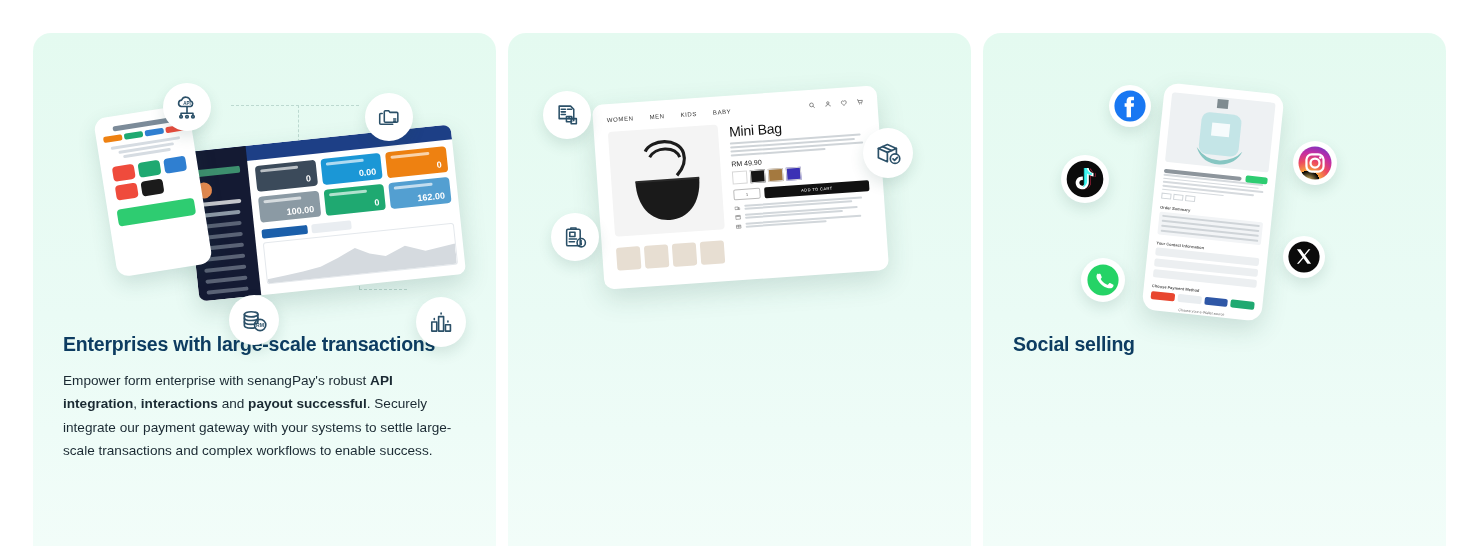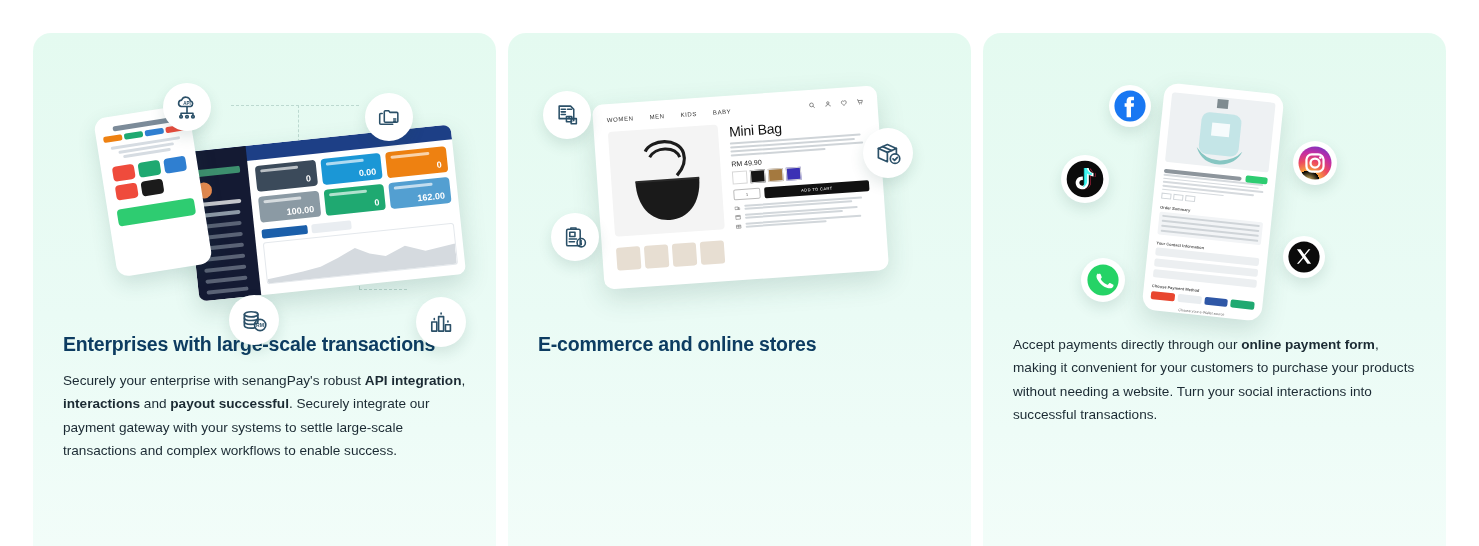--- a/index.html
+++ b/index.html
@@ -267,21 +267,21 @@
           <rect class="ink" x="9.8" y="7" width="4.6" height="13.4"></rect>
           <rect class="ink" x="16.1" y="14.5" width="4.6" height="5.9"></rect>
           <path class="ink" d="M5.8 9.8v-.9M12.1 4.6v-.9M18.4 12v-.9"></path>
         </svg>
       </div>
 
     </div>
 
     <div class="txt">
       <h3>Enterprises with large-scale transactions</h3>
-      <p><span>Securely your enterprise with senangPay's robust </span><b>API integration</b><span>, </span><b>interactions</b><span> and </span><b>payout successful</b><span>. Securely integrate our payment gateway with your systems to settle large-scale transactions and complex workflows to enable success.</span></p>
+      <p><span>Empower form enterprise with senangPay's robust </span><b>API integration</b><span>, </span><b>interactions</b><span> and </span><b>payout successful</b><span>. Securely integrate our payment gateway with your systems to settle large-scale transactions and complex workflows to enable success.</span></p>
     </div>
   </div>
 
   <div class="card">
     <div class="illus">
 
       <div class="c2-browser">
         <div class="c2-nav">
           <span>WOMEN</span>
           <span>MEN</span>
@@ -406,21 +406,20 @@
           <path class="ink" d="M3 7.5v8.2l8 3.6v-8.3M19 7.5v5M11 11v8.3"></path>
           <path class="ink" d="m6.8 5.9 8 3.5"></path>
           <circle class="ink" cx="17.8" cy="16.6" r="4.2"></circle>
           <path class="ink" d="m16 16.7 1.4 1.4 2.5-2.7"></path>
         </svg>
       </div>
 
     </div>
 
     <div class="txt">
-      <h3>E-commerce and online stores</h3>
     </div>
   </div>
 
   <div class="card">
     <div class="illus">
 
       <div class="c3-phone">
         <div class="c3-hero">
           <svg width="104" height="70" viewBox="0 0 104 70">
             <rect x="46" y="2" width="11" height="9" fill="#7f8b90"></rect>
@@ -515,17 +514,17 @@
       <div class="badge" style="left:300px;top:203px;width:42px;height:42px;">
         <svg width="34" height="34" viewBox="0 0 24 24">
           <circle cx="12" cy="12" r="11" fill="#0b0b0b"></circle>
           <path d="M7 6.6h2.6l2.6 3.6 3-3.6h1.3l-3.7 4.4 4.2 5.8h-2.6l-2.8-3.9-3.3 3.9H7l4-4.7z" fill="#fff"></path>
         </svg>
       </div>
 
     </div>
 
     <div class="txt">
-      <p><span>Accept payments directly through our </span><b>online payment form</b><span>, making it convenient for your customers to purchase your products without needing a website. Turn your social interactions into successful transactions.</span></p>
+      <h3>Social selling</h3>
     </div>
   </div>
 
 </div>
 
 </body></html>

